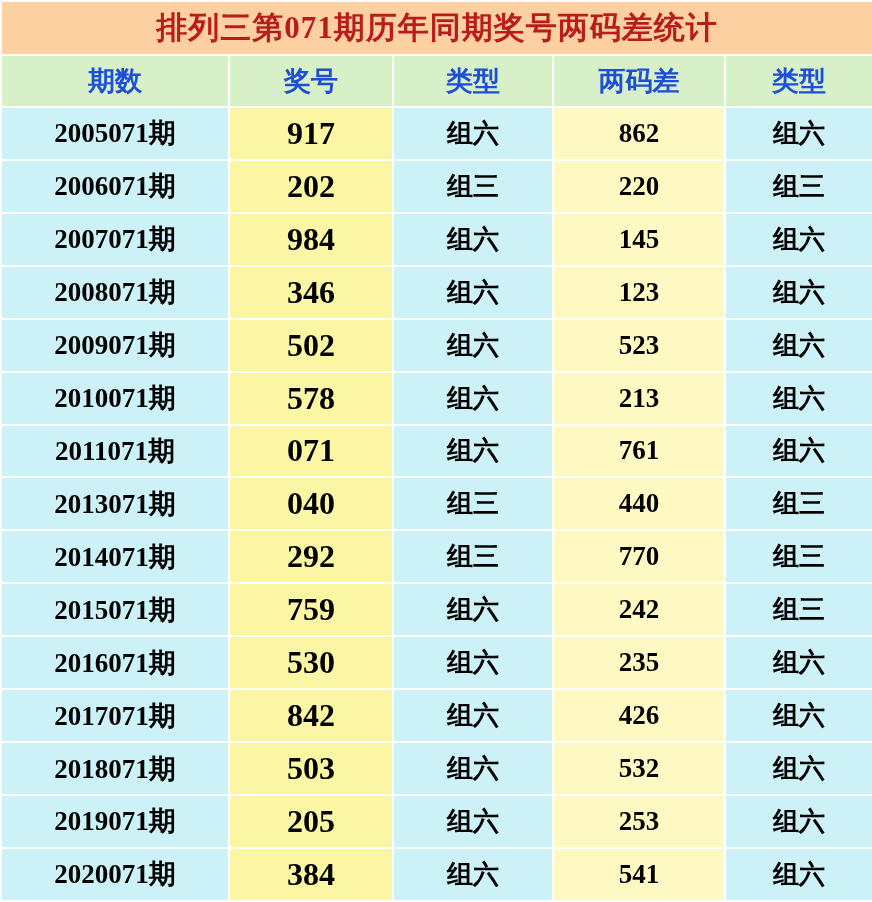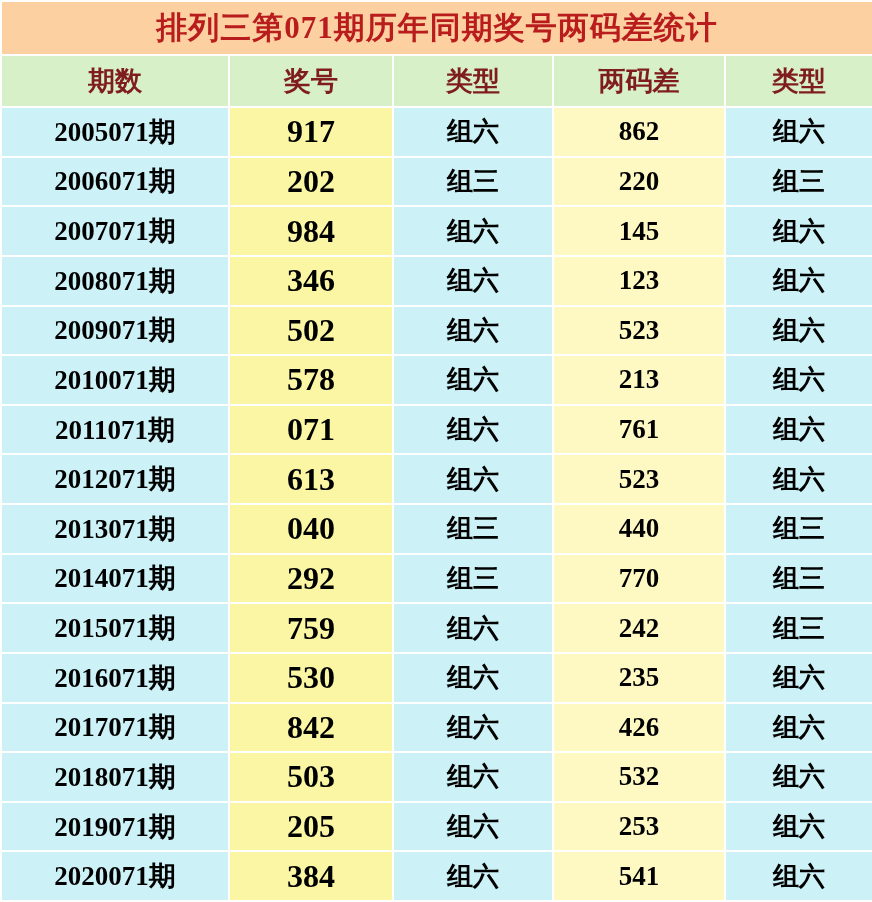--- a/index.html
+++ b/index.html
@@ -30,21 +30,21 @@
   .title-cell {
     background: #fcd0a1;
     color: #b91c1c;
     font-size: 31px;
     letter-spacing: 1px;
     height: 52px;
     border-top: 2px solid #ffffff;
   }
   .header-cell {
     background: #d8f0c8;
-    color: #7f1d1d;
+    color: #1d4ed8;
     font-size: 27px;
     height: 50px;
   }
   .col-period {
     background: #ccf2f7;
     color: #000000;
     font-size: 27px;
   }
   .col-number {
     background: #fbf6a4;
@@ -140,27 +140,20 @@
         <td class="col-type2">组六</td>
       </tr>
       <tr>
         <td class="col-period">2011071期</td>
         <td class="col-number">071</td>
         <td class="col-type1">组六</td>
         <td class="col-diff">761</td>
         <td class="col-type2">组六</td>
       </tr>
       <tr>
-        <td class="col-period">2012071期</td>
-        <td class="col-number">613</td>
-        <td class="col-type1">组六</td>
-        <td class="col-diff">523</td>
-        <td class="col-type2">组六</td>
-      </tr>
-      <tr>
         <td class="col-period">2013071期</td>
         <td class="col-number">040</td>
         <td class="col-type1">组三</td>
         <td class="col-diff">440</td>
         <td class="col-type2">组三</td>
       </tr>
       <tr>
         <td class="col-period">2014071期</td>
         <td class="col-number">292</td>
         <td class="col-type1">组三</td>

